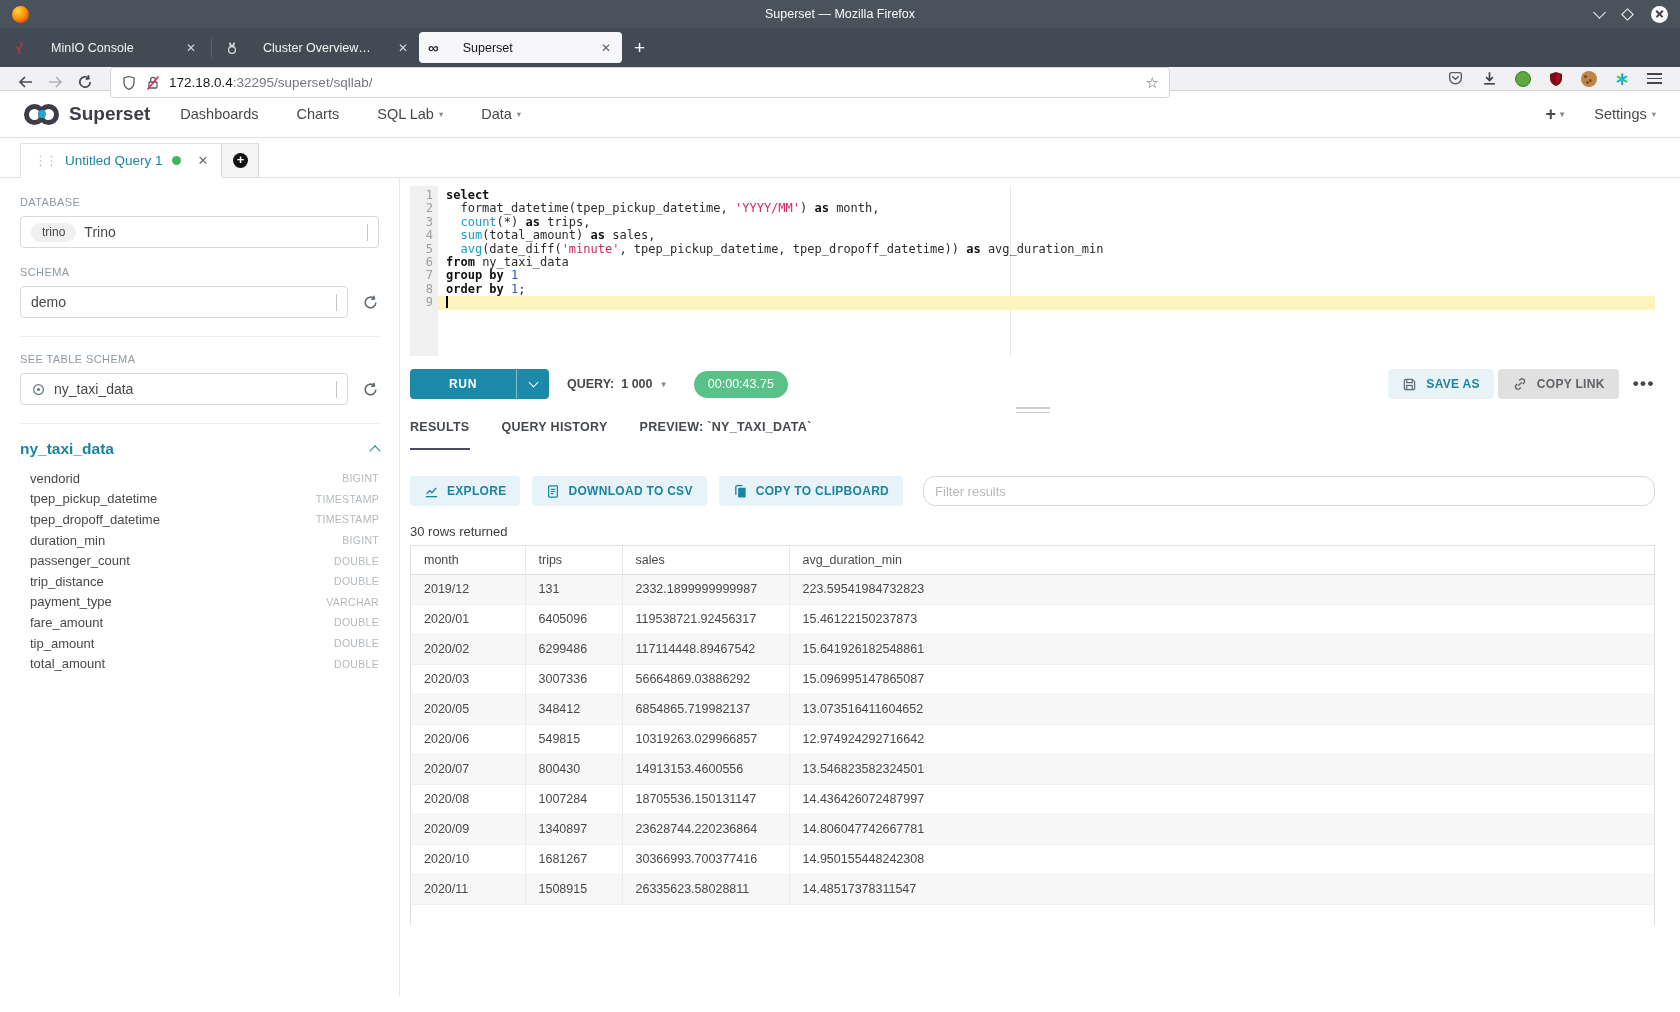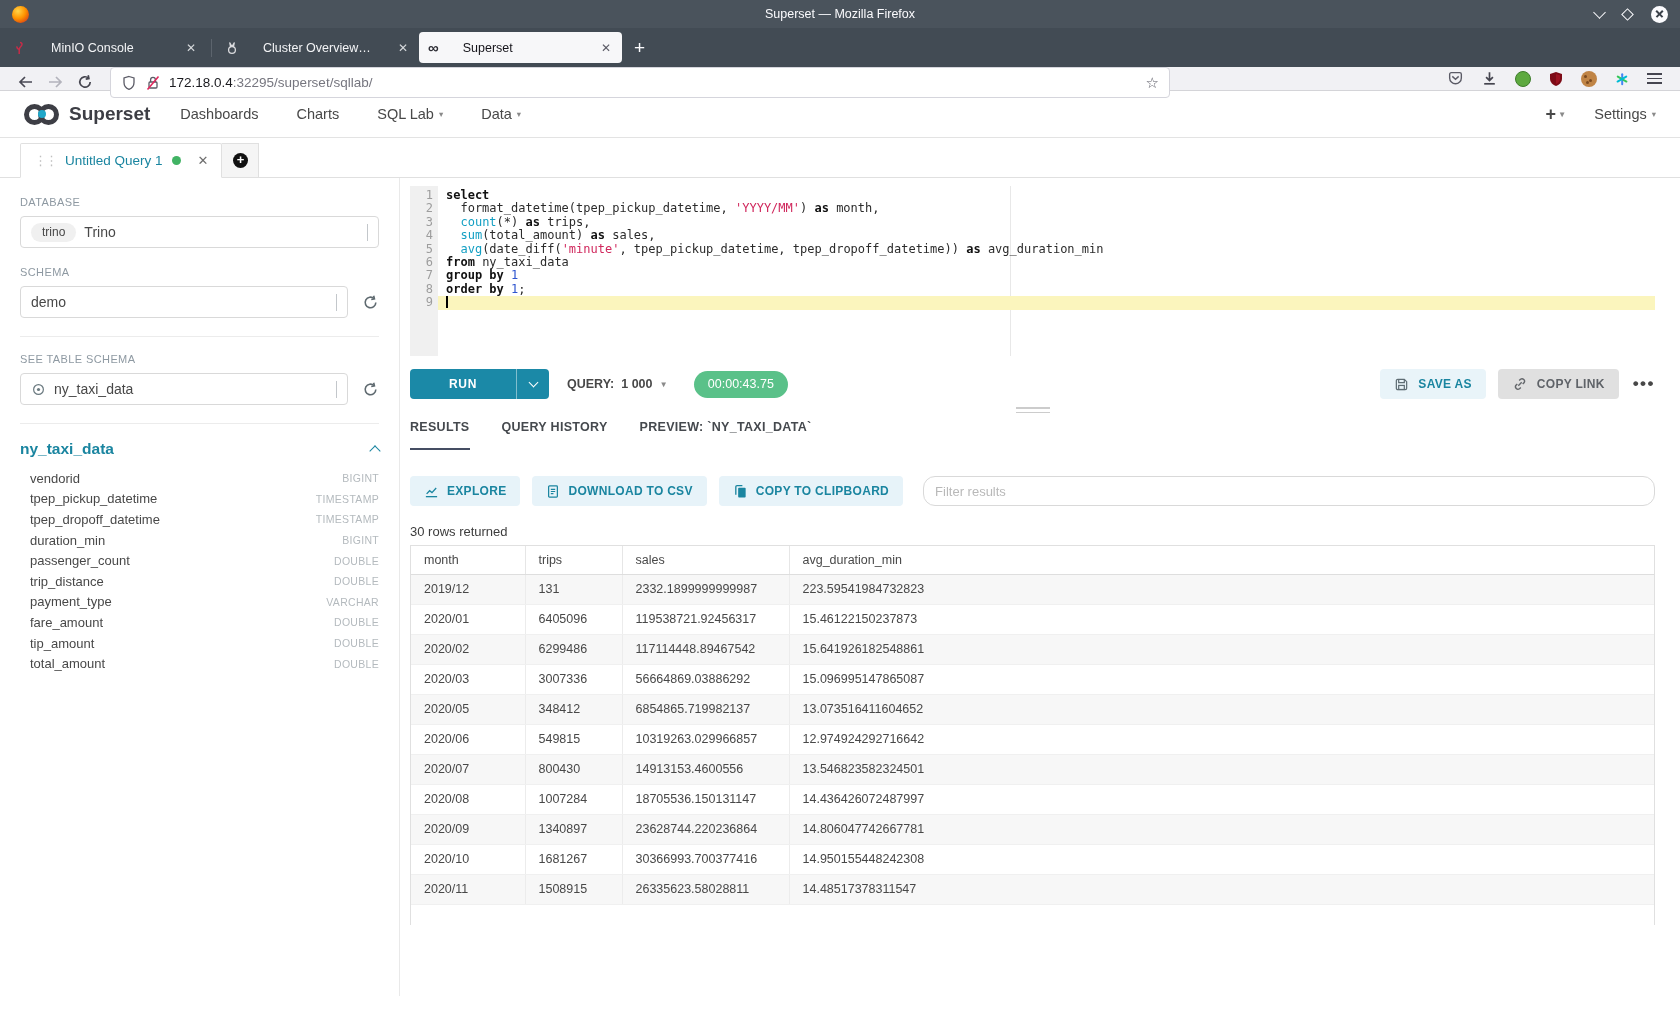--- a/index.html
+++ b/index.html
@@ -112,21 +112,21 @@
   .runbtn{display:flex;height:30px;border-radius:4px;overflow:hidden;background:#1b89a7;color:#fff}
   .run-main{width:106px;display:flex;align-items:center;justify-content:center;font-size:12px;font-weight:700;letter-spacing:.6px}
   .run-caret{width:33px;border-left:1px solid rgba(255,255,255,.45);display:flex;align-items:center;justify-content:center}
   .chev-w{width:7px;height:7px;border-right:1.7px solid #fff;border-bottom:1.7px solid #fff;transform:rotate(45deg);margin-top:-3px}
   .limit{margin-left:18px;font-size:12.5px;font-weight:600;color:#484848;display:flex;align-items:center;gap:7px}
   .limit .caret{margin-left:2px}
   .timer{margin-left:28px;height:27px;background:#5ac189;border-radius:15px;color:#fff;display:flex;align-items:center;padding:0 14px;font-size:12.5px}
   .spacer{flex:1}
   .pillbtn{display:flex;align-items:center;gap:9px;height:30px;padding:0 14px;border-radius:4px;font-size:12px;font-weight:700;letter-spacing:.3px}
   .saveas{background:#e9f4f9;color:#1a85a0}
-  .copylink{background:#e0e0e0;color:#5f6368;margin-left:12px}
+  .copylink{background:#e0e0e0;color:#5f6368;margin-left:4px}
   .moredots{margin-left:14px;color:#484848;font-size:17px;font-weight:700;letter-spacing:1.5px}
 
   .splitter{height:20px;display:flex;flex-direction:column;align-items:center;justify-content:center;gap:3px}
   .splitter i{width:34px;height:1.5px;background:#cccccc}
 
   
   .rtabs{display:flex;gap:32px;height:30px;font-size:12.5px;font-weight:600;color:#45494e;letter-spacing:.3px}
   .rtab{padding-bottom:9px;border-bottom:2px solid transparent}
   .rtab.active{border-color:#454e63}
   .actions{display:flex;align-items:center;margin-top:26px}

